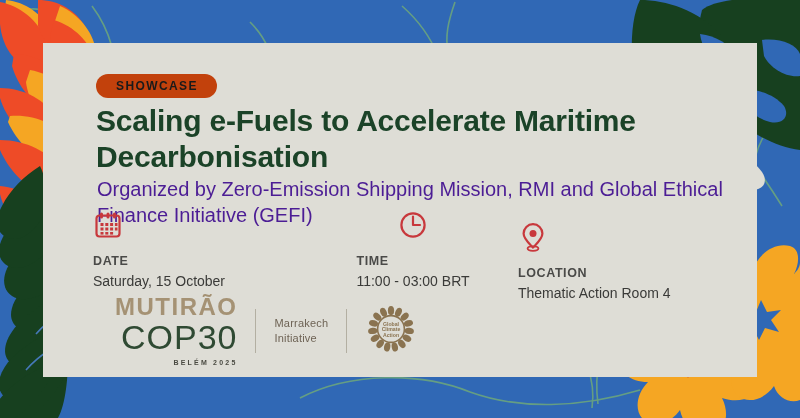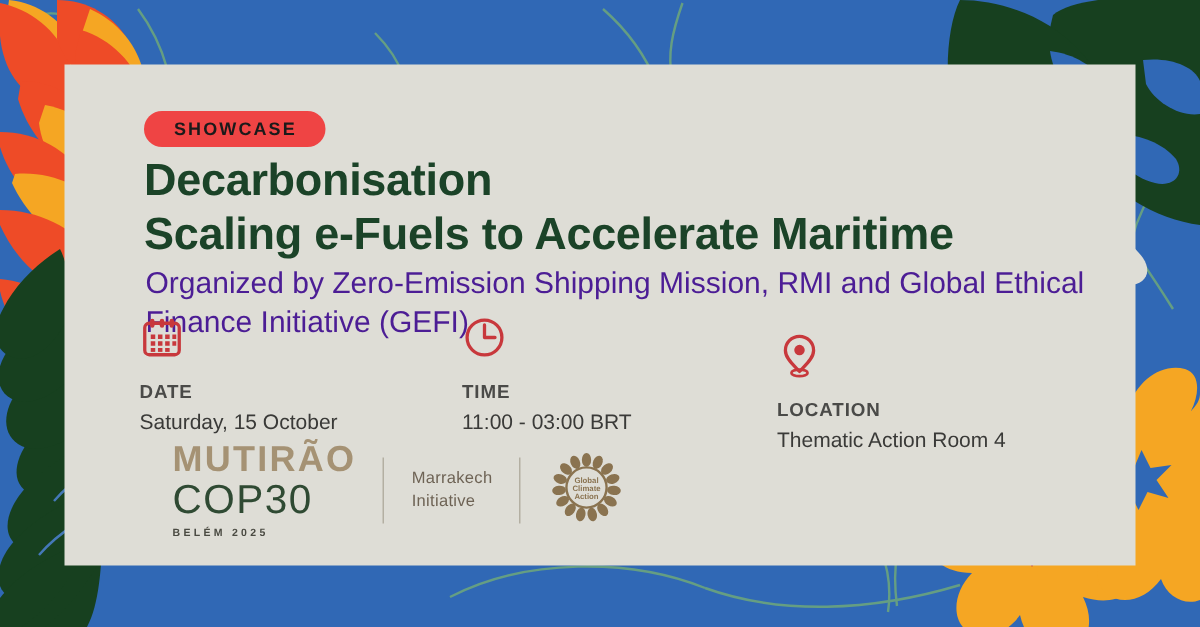--- a/index.html
+++ b/index.html
@@ -33,21 +33,21 @@
     height: 334px;
     background: #DEDDD6;
     z-index: 5;
   }
 
   
   .badge {
     position: absolute;
     left: 53px;
     top: 31px;
-    background: #ef4444;
+    background: #c2410c;
     color: #1A1A1A;
     font-size: 12px;
     font-weight: bold;
     letter-spacing: 1.4px;
     padding: 6px 19px 6px 20px;
     border-radius: 13px;
     line-height: 1;
   }
 
   
@@ -82,21 +82,21 @@
     display: flex;
     align-items: flex-start;
   }
   .detail {
     display: flex;
     align-items: flex-start;
     gap: 10px;
     flex-direction: column;
   }
   .detail.date     { width: 215px; }
-  .detail.time     { width: 210px; }
+  .detail.time     { width: 210px; align-items: center; }
   .detail.location { width: 230px; margin-top: 12px; }
 
   .detail-icon {
     width: 30px;
     height: 36px;
     flex: 0 0 30px;
     display: flex;
     align-items: center;
     justify-content: center;
     padding-top: 2px;
@@ -118,29 +118,29 @@
 
   
   .logos {
     position: absolute;
     left: 72px;
     top: 252px;
     display: flex;
     align-items: center;
     gap: 18px;
   }
-  .cop-logo { text-align: left; line-height: 1; }
+  .cop-logo { text-align: right; line-height: 1; }
   .mutirao {
     font-size: 24px;
     font-weight: bold;
     letter-spacing: 1.5px;
     color: #A59274;
   }
   .cop30 {
-    font-size: 27px;
+    font-size: 34px;
     letter-spacing: 1px;
     color: #2F4A33;
     margin-top: 1px;
   }
   .belem {
     font-size: 7px;
     letter-spacing: 2.2px;
     color: #4A4A42;
     margin-top: 5px;
     font-weight: bold;
@@ -252,22 +252,22 @@
 
       <path d="M606,318 C616,300 634,292 648,298 C660,303 662,318 652,330 C640,344 618,346 608,338 C600,331 600,324 606,318 Z" fill="#F5A623"></path>
     </g>
   </svg>
 
   <div class="card">
 
     <div class="badge">SHOWCASE</div>
 
     <div class="title">
+      <div>Scaling e-Fuels to Accelerate Maritime</div>
       <div>Decarbonisation</div>
-      <div>Scaling e-Fuels to Accelerate Maritime</div>
     </div>
 
     <div class="organizer">Organized by Zero-Emission Shipping Mission, RMI and Global Ethical Finance Initiative (GEFI)</div>
 
     <div class="details">
 
       <div class="detail date">
         <div class="detail-icon">
           <svg width="28" height="28" viewBox="0 0 28 28">
             <rect x="2.5" y="4.5" width="23" height="21" rx="3" fill="none" stroke="#C8383C" stroke-width="2.2"></rect>

